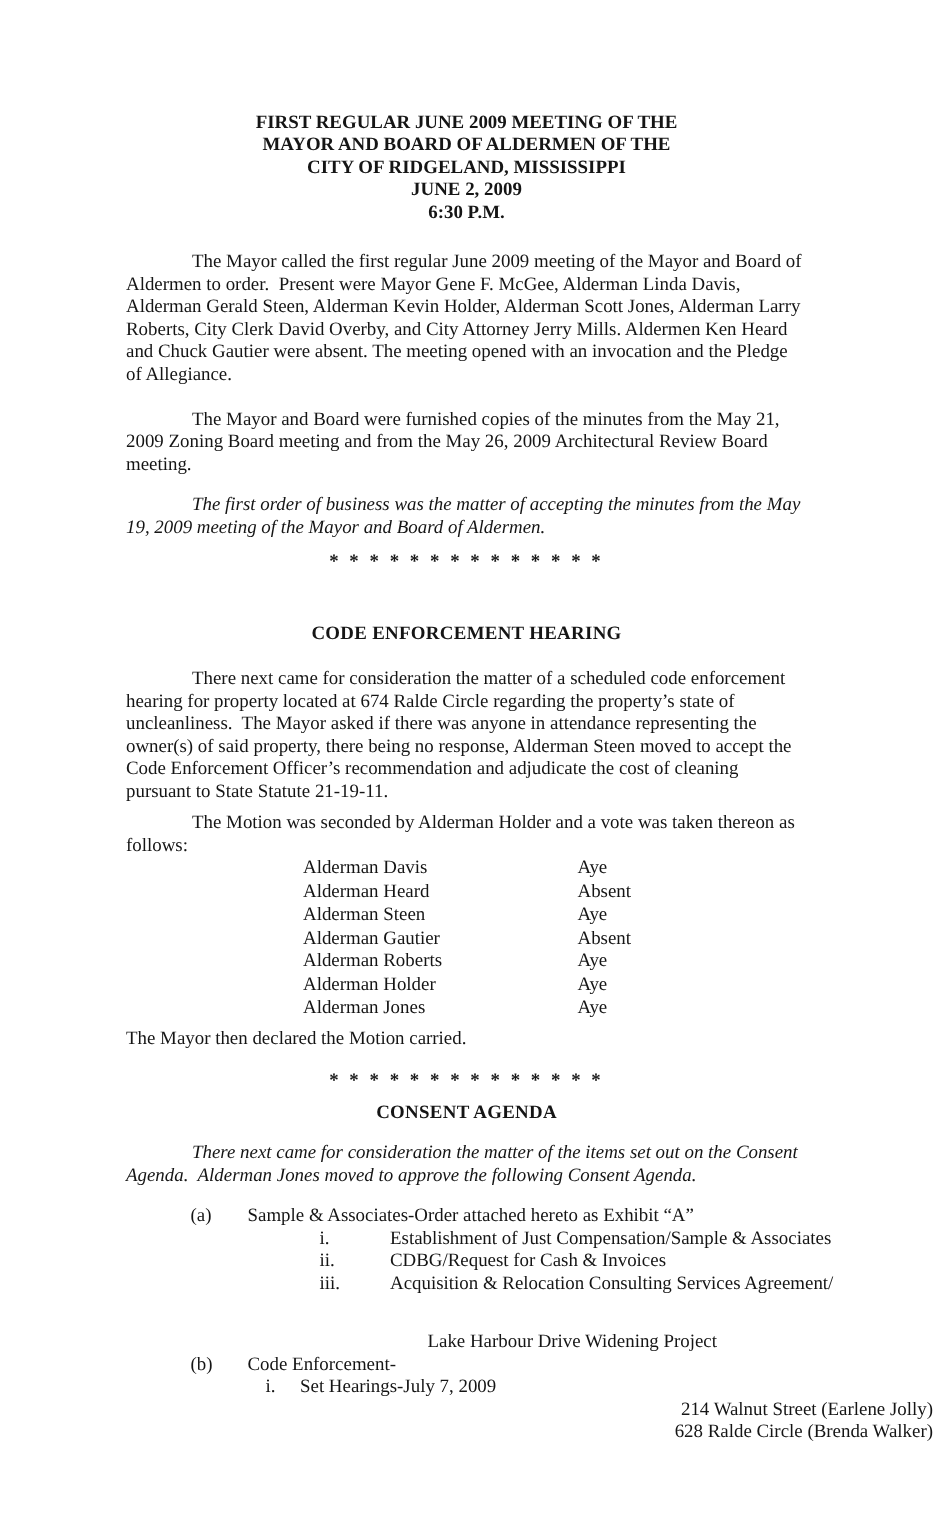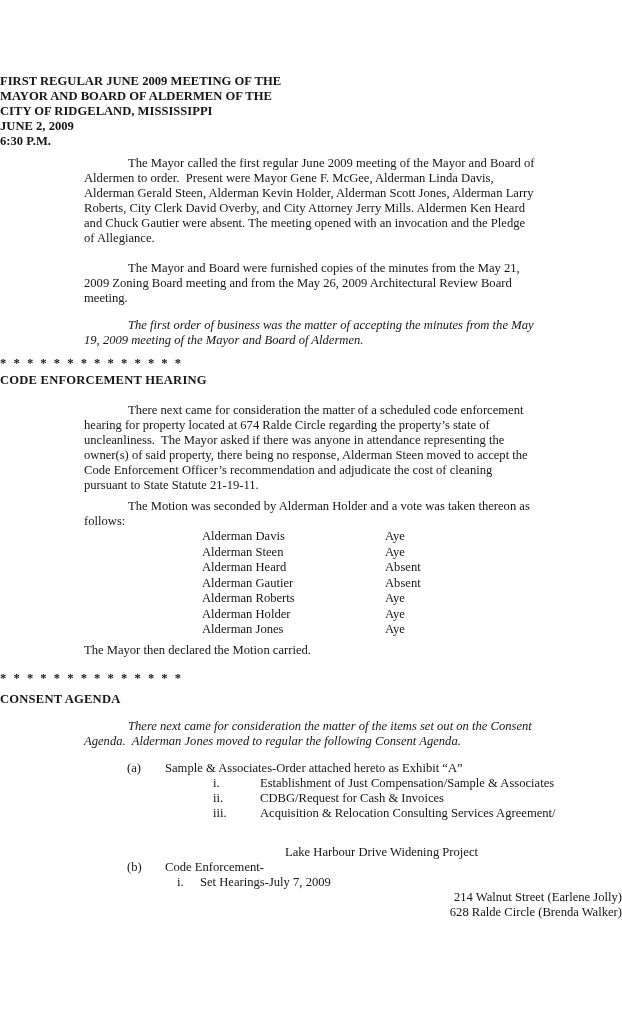--- a/index.html
+++ b/index.html
@@ -16,42 +16,42 @@
     color: #151515;
     font-family: "Liberation Serif", "DejaVu Serif", serif;
     font-size: 12.6px;
     line-height: 15px;
     padding: 74px 0 0 84px;
     overflow: hidden;
   }
   .centerblock {
     width: 622px;
     margin-left: -84px;
-    text-align: left;
+    text-align: center;
     font-weight: bold;
   }
   .title-line { line-height: 15px; }
   .sep {
     letter-spacing: 2px;
     margin-top: 8px;
   }
   .sep2 { margin-top: 13px; }
   .heading {
-    margin-top: 2px;
+    margin-top: 33px;
     letter-spacing: 0.2px;
   }
   .heading2 { margin-top: 6px; }
   .para {
     margin: 15px 0 0 0;
     white-space: pre-wrap;
     text-indent: 44px;
     max-width: 510px;
   }
   .noindent { text-indent: 0; }
-  .mt18 { margin-top: 7px; }
+  .mt18 { margin-top: 18px; }
   .mt12 { margin-top: 12px; font-style: italic; }
   .mt6  { margin-top: 6px; }
   .mt5  { margin-top: 5px; }
   .vote-table { }
   .vote-row { line-height: 15.5px; padding-left: 118px; }
   .vote-name { display: inline-block; width: 183px; }
   .consent-list { margin-top: 12px; }
   .cl-row { line-height: 15px; }
   .cl-a-label { display: inline-block; margin-left: 43px; width: 38px; }
   .cl-sub-num { display: inline-block; margin-left: 129px; width: 47px; }
@@ -98,24 +98,24 @@
 pursuant to State Statute 21-19-11.</p>
 
   <p class="para mt6">The Motion was seconded by Alderman Holder and a vote was taken thereon as
 follows:</p>
 
   <div class="vote-table">
     <div class="vote-row">
       <span class="vote-name">Alderman Davis</span><span class="vote-val">Aye</span>
     </div>
     <div class="vote-row">
-      <span class="vote-name">Alderman Steen</span><span class="vote-val">Aye</span>
+      <span class="vote-name">Alderman Heard</span><span class="vote-val">Absent</span>
     </div>
     <div class="vote-row">
-      <span class="vote-name">Alderman Heard</span><span class="vote-val">Absent</span>
+      <span class="vote-name">Alderman Steen</span><span class="vote-val">Aye</span>
     </div>
     <div class="vote-row">
       <span class="vote-name">Alderman Gautier</span><span class="vote-val">Absent</span>
     </div>
     <div class="vote-row">
       <span class="vote-name">Alderman Roberts</span><span class="vote-val">Aye</span>
     </div>
     <div class="vote-row">
       <span class="vote-name">Alderman Holder</span><span class="vote-val">Aye</span>
     </div>
@@ -124,21 +124,21 @@
     </div>
   </div>
 
   <p class="para noindent mt5">The Mayor then declared the Motion carried.</p>
 
   <div class="centerblock sep sep2">* * * * * * * * * * * * * *</div>
 
   <div class="centerblock heading heading2">CONSENT AGENDA</div>
 
   <p class="para mt12">There next came for consideration the matter of the items set out on the Consent
-Agenda.  Alderman Jones moved to regular the following Consent Agenda.</p>
+Agenda.  Alderman Jones moved to approve the following Consent Agenda.</p>
 
   <div class="consent-list">
 
     <div class="cl-row">
       <span class="cl-a-label">(a)</span><span>Sample &amp; Associates-Order attached hereto as Exhibit “A”</span>
     </div>
 
     <div class="cl-row">
       <span class="cl-sub-num">i.</span><span>Establishment of Just Compensation/Sample &amp; Associates</span>
     </div>

